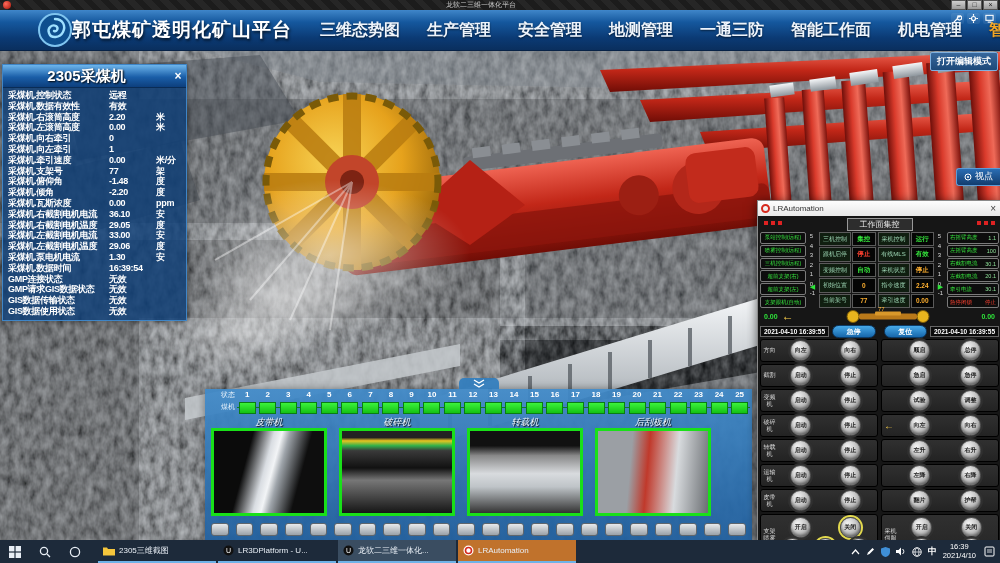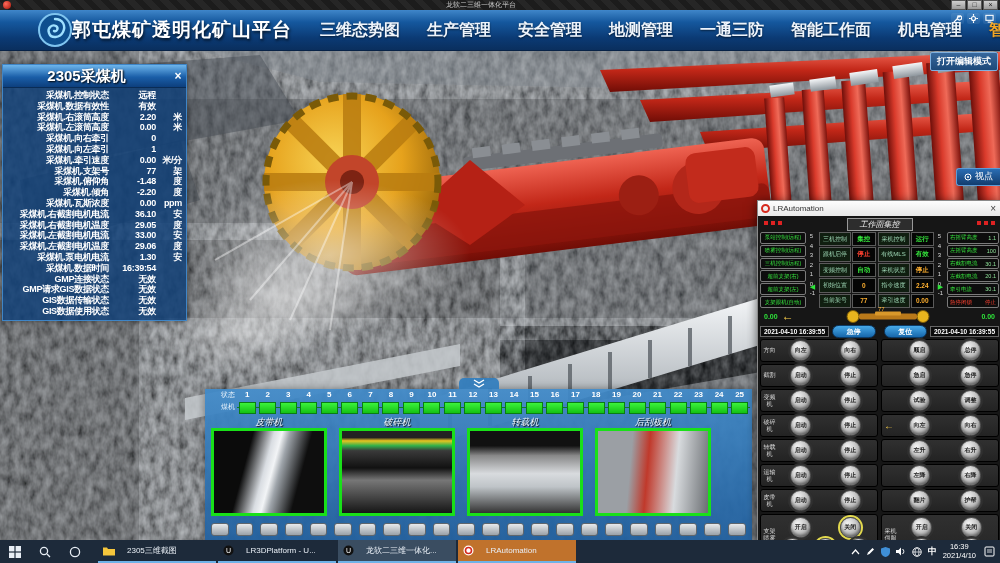--- a/index.html
+++ b/index.html
@@ -26,21 +26,21 @@
   #navtools{position:absolute;right:4px;top:3px;display:flex;gap:3px;}
   #navtools .tool{width:13px;height:11px;display:flex;align-items:center;justify-content:center;background:rgba(255,255,255,.08);border-radius:2px;}
   #editbtn{position:absolute;right:2px;top:52px;z-index:48;background:linear-gradient(#37679c,#1d4979);
     border:1px solid #7fb0df;color:#fff;font-size:9px;font-weight:bold;padding:2px 6px;border-radius:2px;}
   
   #leftpanel{position:absolute;left:2px;top:64px;width:183px;z-index:40;
     background:rgba(13,62,120,.82);border:1px solid #3f85c6;box-shadow:0 0 6px rgba(0,0,0,.5);}
   #lp-header{height:22px;background:linear-gradient(#6db5ec,#1a5ea8 55%,#0d3f7d);display:flex;align-items:center;border-bottom:1px solid #0a2c55;}
   #lp-title{flex:1;text-align:center;color:#fff;font-size:15px;font-weight:bold;text-shadow:1px 1px 2px #000;}
   #lp-close{width:16px;color:#fff;font-size:12px;font-weight:bold;text-align:center;cursor:pointer;}
-  #lp-rows{padding:2px 4px 3px 5px;text-align:right;}
+  #lp-rows{padding:2px 4px 3px 5px;}
   .lp-row{display:grid;grid-template-columns:101px 47px 1fr;line-height:10.8px;}
   .lp-row span{color:#fff;font-size:9px;font-weight:bold;white-space:nowrap;letter-spacing:-.3px;}
   
   #viewtab{position:absolute;right:0;top:168px;z-index:30;background:linear-gradient(#2a6db3,#123c6e);
     border:1px solid #5d9bd6;border-right:none;border-radius:3px 0 0 3px;color:#fff;font-size:9px;
     padding:1px 7px 2px 7px;display:flex;align-items:center;gap:3px;}
   #collapsetab{position:absolute;right:0;top:470px;z-index:30;width:13px;height:26px;border-radius:4px 0 0 4px;
     background:linear-gradient(#4aa3e8,#1b5fa6);color:#fff;font-size:9px;display:flex;align-items:center;justify-content:center;}
   
   #dock{position:absolute;left:205px;top:389px;width:547px;height:151px;z-index:35;
@@ -65,21 +65,21 @@
   .cv5{background:linear-gradient(95deg,#9b9fa4 0 30%,#c0392b 45%,#d8dbde 70%,#6a6e72 100%);}
   #filmstrip{position:absolute;left:6px;right:6px;bottom:4px;height:13px;display:flex;gap:7px;}
   #filmstrip .chip{flex:1;border-radius:3px;background:linear-gradient(#e8eaec,#9aa1a8);border:1px solid #5f666d;}
   
   #autowin{position:absolute;left:757px;top:200px;width:243px;height:345px;z-index:45;border:1px solid #8a8a8a;box-shadow:0 2px 10px rgba(0,0,0,.6);}
   #aw-titlebar{height:15px;background:linear-gradient(#fdfdfd,#e8e8e8);display:flex;align-items:center;padding:0 3px;}
   #aw-titlebar .lricon{width:9px;height:9px;border-radius:50%;border:2px solid #d62a1e;box-sizing:border-box;margin-right:3px;}
   #aw-titlebar .awtitle{flex:1;color:#333;font-size:8px;}
   #aw-titlebar .awclose{color:#444;font-size:10px;padding-right:2px;}
   #aw-body{height:330px;background:#161616;padding:2px 2px 0 2px;box-sizing:border-box;}
-  #aw-tabrow{display:flex;align-items:flex-start;justify-content:center;height:13px;position:relative;font-style:italic;}
+  #aw-tabrow{display:flex;align-items:flex-start;justify-content:center;height:13px;position:relative;}
   #aw-tabrow .reddeco{position:absolute;top:3px;width:18px;height:4px;background:repeating-linear-gradient(90deg,#d22 0 4px,transparent 4px 7px);}
   #aw-tabrow .reddeco.l{left:4px;} #aw-tabrow .reddeco.r{right:4px;}
   #aw-tab{border:1px solid #999;background:#2d2d2d;color:#eee;font-size:8px;padding:0 12px;line-height:11px;}
   #aw-mid{display:flex;gap:2px;height:76px;margin-top:1px;}
   .lboxcol{width:46px;display:flex;flex-direction:column;gap:1px;}
   .lbox{flex:1;border:1px solid #7a7a7a;border-radius:2px;background:#0d0d0d;color:#35e33c;font-size:5.5px;
     display:flex;align-items:center;justify-content:center;white-space:nowrap;overflow:hidden;}
   .scalecol{width:9px;display:flex;flex-direction:column;align-items:center;color:#ddd;font-size:6px;line-height:9.5px;position:relative;}
   .scalecol .tri{position:absolute;top:50px;font-size:7px;color:#2ee43a;}
   .statcol{flex:1;display:flex;flex-direction:column;gap:1px;}
@@ -110,21 +110,21 @@
     background:radial-gradient(circle at 35% 30%,#f5f5f5,#bdbdbd 55%,#868686);
     border:1px solid #555;box-shadow:0 0 0 2px #303030,inset 0 -2px 3px rgba(0,0,0,.4);
     color:#1c1c1c;font-size:6px;font-weight:bold;display:flex;align-items:center;justify-content:center;}
   .rbtn.hl{box-shadow:0 0 0 2px #e3d94e,inset 0 -2px 3px rgba(0,0,0,.4);}
   .grp.tall{flex:2.1;}
   .tallin{flex:1;display:flex;flex-direction:column;justify-content:space-around;height:100%;padding:2px 0;box-sizing:border-box;}
   .tallrow{display:flex;justify-content:space-around;align-items:center;}
   
   #taskbar{position:absolute;left:0;bottom:0;width:1000px;height:23px;z-index:60;background:#1d2a3a;display:flex;align-items:center;}
   .tbicon{width:30px;height:23px;display:flex;align-items:center;justify-content:center;}
-  .tbitem{width:118px;height:23px;display:flex;align-items:center;gap:12px;padding:0 5px;box-sizing:border-box;
+  .tbitem{width:118px;height:23px;display:flex;align-items:center;gap:4px;padding:0 5px;box-sizing:border-box;
     border-bottom:2px solid #6fb3e8;margin-right:2px;}
   .tbitem span{color:#e8eef5;font-size:8px;white-space:nowrap;overflow:hidden;}
   .tbitem.active{background:#3a4d61;}
   .tbitem.highlight{background:#c0722c;}
   #tray{margin-left:auto;display:flex;align-items:center;gap:6px;padding-right:4px;}
   #tray .tico{display:flex;align-items:center;justify-content:center;}
   #tray .ime{color:#fff;font-size:9px;font-weight:bold;}
   #clock{color:#fff;font-size:7.5px;text-align:center;line-height:8.5px;}
   .notif{width:14px;height:14px;display:flex;align-items:center;justify-content:center;}
 </style>

